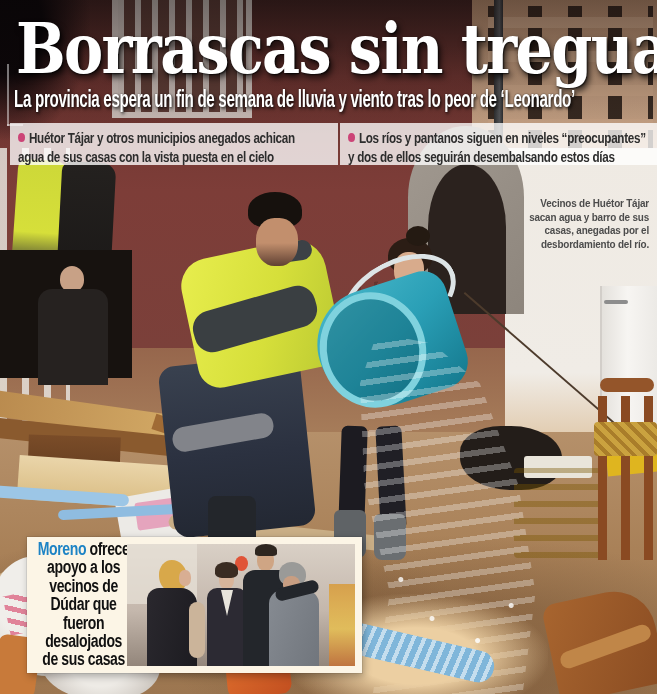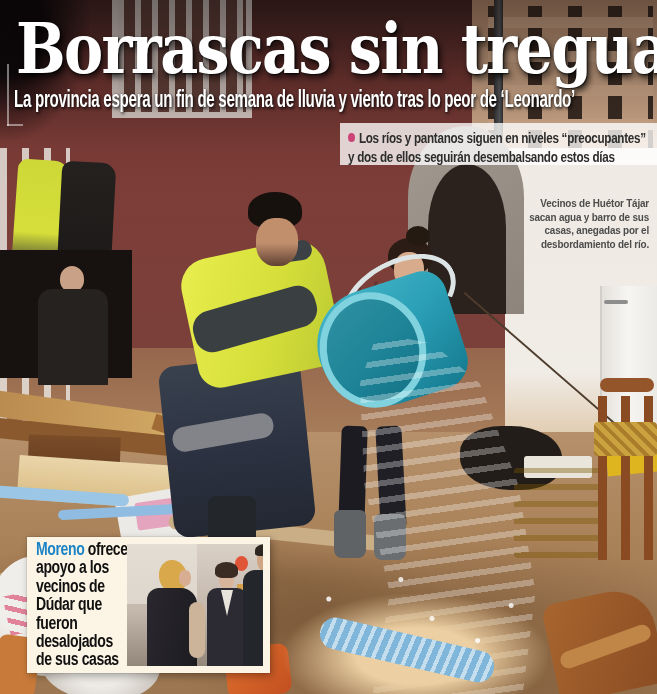--- a/index.html
+++ b/index.html
@@ -30,22 +30,22 @@
        background:var(--bullet-dot,#cc4477);margin-right:5px;vertical-align:1px;}
   .bb-left{left:10px;width:312px;}
   .bb-right{left:340px;width:303px;}
 
   .caption{position:absolute;top:197px;right:8px;width:150px;text-align:right;z-index:5;
            color:#4c4c4c;font:bold 11px/13.5px "Liberation Sans",sans-serif;letter-spacing:-.2px;
            transform:scaleX(.9);transform-origin:right top;}
   .caption span{display:block;white-space:nowrap;}
 
   
-  .inset{position:absolute;left:27px;top:537px;width:243px;height:136px;z-index:6;
-         background:var(--inset-bg,#fcf5e6);box-shadow:0 0 0 1px rgba(0,0,0,.07),2px 3px 8px rgba(0,0,0,.3);}
+  .inset{position:absolute;left:27px;top:537px;width:335px;height:136px;z-index:6;
+         background:var(--inset-bg,#fcf5e6);box-shadow:0 0 0 1px rgba(0,0,0,.07),2px 3px 8px rgba(0,0,0,.3);text-align:center;}
   .inset-text{position:absolute;left:9px;top:3px;width:122px;color:#111;
          font:bold 18px/18.4px "Liberation Sans",sans-serif;letter-spacing:-.5px;
          transform:scaleX(.78);transform-origin:left top;}
   .inset-text .ln{display:block;white-space:nowrap;}
   .lead{color:var(--moreno-blue,#1d83c5);}
   .inset-photo{position:absolute;left:100px;top:7px;right:7px;bottom:7px;overflow:hidden;
          background:linear-gradient(180deg,#d9d0c6 0%,#c4b7ac 55%,#93867b 100%);}
 </style>
 </head>
 <body>
@@ -133,20 +133,26 @@
     <div class="s" style="left:320px;top:292px;width:92px;height:102px;border:7px solid #7fd2de;border-radius:50%;background:rgba(8,80,95,.35);transform:rotate(-14deg);"></div>
     <div class="s" style="left:330px;top:333px;width:214px;height:361px;background:linear-gradient(180deg,#eed5ae,#e4c49a 45%,#dcba8e);background-image:repeating-linear-gradient(172deg,rgba(255,255,255,.3) 0 6px,rgba(0,0,0,0) 6px 17px);clip-path:polygon(22% 0,48% 3%,70% 14%,88% 42%,96% 72%,90% 100%,20% 100%,28% 72%,16% 42%,14% 14%);"></div>
     <div class="s" style="left:284px;top:594px;width:264px;height:100px;background:radial-gradient(ellipse at 50% 62%,#eccfa2 32%,rgba(236,207,162,0) 72%);"></div>
     <div class="s" style="left:300px;top:560px;width:240px;height:130px;background-image:radial-gradient(circle at 12% 30%,rgba(255,255,255,.85) 2px,rgba(0,0,0,0) 3px),radial-gradient(circle at 30% 70%,rgba(255,255,255,.8) 2px,rgba(0,0,0,0) 3px),radial-gradient(circle at 55% 45%,rgba(255,255,255,.8) 2px,rgba(0,0,0,0) 3px),radial-gradient(circle at 74% 62%,rgba(255,255,255,.85) 2px,rgba(0,0,0,0) 3px),radial-gradient(circle at 88% 35%,rgba(255,255,255,.8) 2px,rgba(0,0,0,0) 3px),radial-gradient(circle at 42% 15%,rgba(255,255,255,.8) 2px,rgba(0,0,0,0) 3px);"></div>
     <div class="s" style="left:318px;top:634px;width:178px;height:32px;background:#7fb6da;background-image:repeating-linear-gradient(100deg,rgba(255,255,255,.55) 0 4px,rgba(0,0,0,0) 4px 10px);border-radius:16px;transform:rotate(13deg);"></div>
   </div>
 
   <h1 class="headline">Borrascas sin tregua</h1>
   <h2 class="subheadline">La provincia espera un fin de semana de lluvia y viento tras lo peor de ‘Leonardo’</h2>
 
+  <div class="bullet-box bb-left">
+    <span class="btxt">
+        <span class="bl"><i class="dot"></i><span>Huétor Tájar y otros municipios anegados achican</span></span>
+        <span class="bl">agua de sus casas con la vista puesta en el cielo</span>
+      </span>
+  </div>
   <div class="bullet-box bb-right">
     <span class="btxt">
         <span class="bl"><i class="dot"></i><span>Los ríos y pantanos siguen en niveles “preocupantes”</span></span>
         <span class="bl">y dos de ellos seguirán desembalsando estos días</span>
       </span>
   </div>
 
   <aside class="caption">
     <span>Vecinos de Huétor Tájar</span>
     <span>sacan agua y barro de sus</span>

